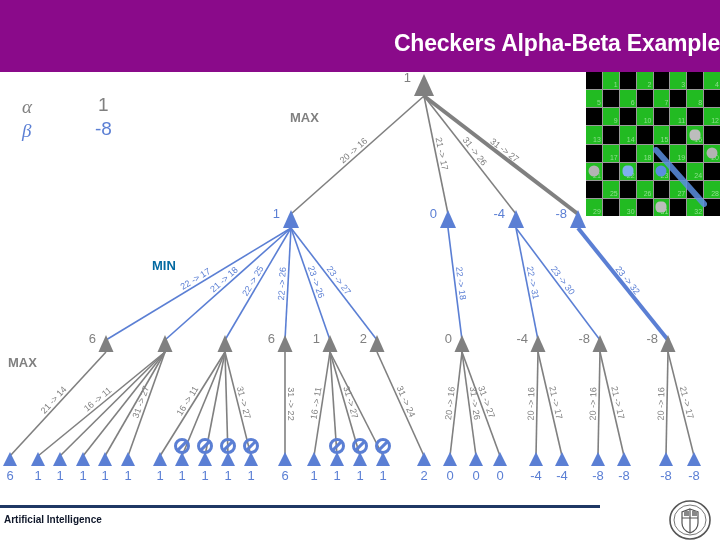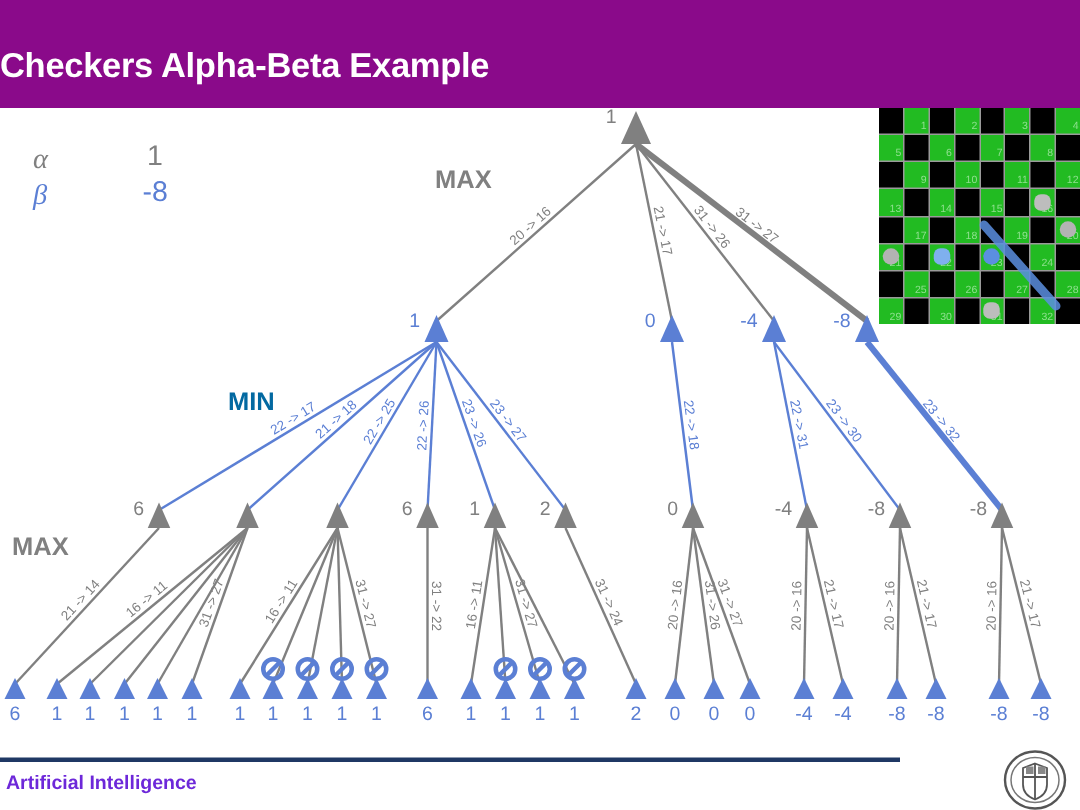--- a/index.html
+++ b/index.html
@@ -11,36 +11,36 @@
   }
   #stage{position:absolute;left:0;top:0;width:720px;height:540px;}
 
   
   .banner{
     position:absolute;left:0;top:0;width:720px;height:72px;
     background:#8a0a8a;
   }
   .banner-title{
     position:absolute;left:0;top:30px;width:720px;
-    text-align:left;color:#ffffff;
+    text-align:right;color:#ffffff;
     font-size:23px;font-weight:bold;
     letter-spacing:-0.2px;
     font-family:"Liberation Sans", sans-serif;
   }
 
   
   svg#tree{position:absolute;left:0;top:0;width:720px;height:540px;}
 
   
   .ab-sym{position:absolute;font-size:19px;font-family:"Liberation Serif", serif;font-style:italic;}
   .ab-val{position:absolute;font-size:19px;font-family:"Liberation Sans", sans-serif;}
   .c-gray{color:#808080;}
   .c-blue{color:#5b7fd4;}
 
-  .lvl-label{position:absolute;font-size:17px;font-weight:bold;}
+  .lvl-label{position:absolute;font-size:13px;font-weight:bold;}
 
   
   .board{
     position:absolute;left:586px;top:72px;
     width:134px;height:144px;
     background:#9a9a9a;
     display:grid;
     grid-template-columns:repeat(8,1fr);
     grid-template-rows:repeat(8,1fr);
     gap:1px;
@@ -65,21 +65,21 @@
   .piece.bluefuzz{background:#7fb0ee;border-radius:40%;}
   .piece.grayfuzz{background:#bdbdbd;border-radius:40%;}
   .movearrow{position:absolute;left:0;top:0;width:134px;height:144px;}
 
   
   .footrule{
     position:absolute;left:0;top:505px;width:600px;height:3px;background:#1f3864;
   }
   .footer-text{
     position:absolute;left:4px;top:514px;
-    font-size:13px;color:#6d28d9;font-weight:bold;
+    font-size:10px;color:#0f172a;font-weight:bold;
     font-family:"Liberation Sans", sans-serif;
   }
   .seal{position:absolute;left:668px;top:500px;width:44px;height:40px;}
 
   
   text{font-family:"Liberation Sans", sans-serif;}
   .nodeval{font-size:13px;}
   .edgelbl{font-size:9px;}
 </style>
 </head>

